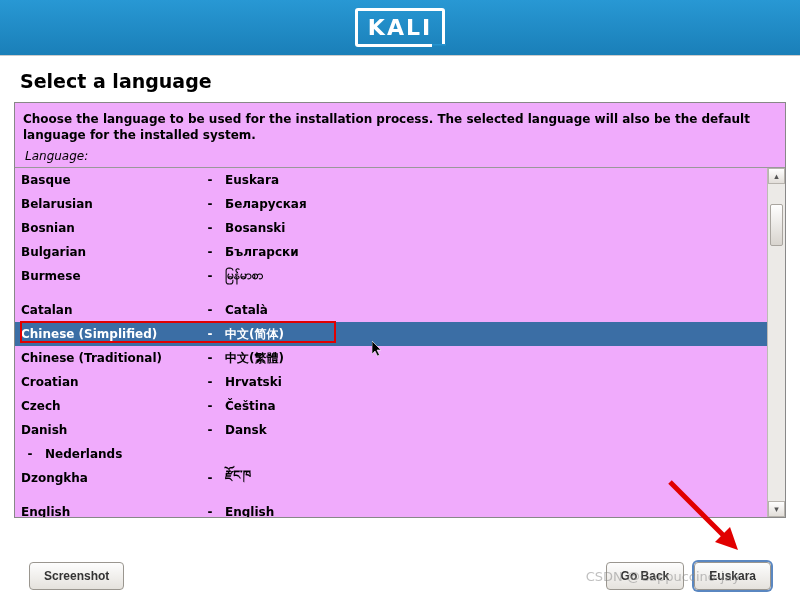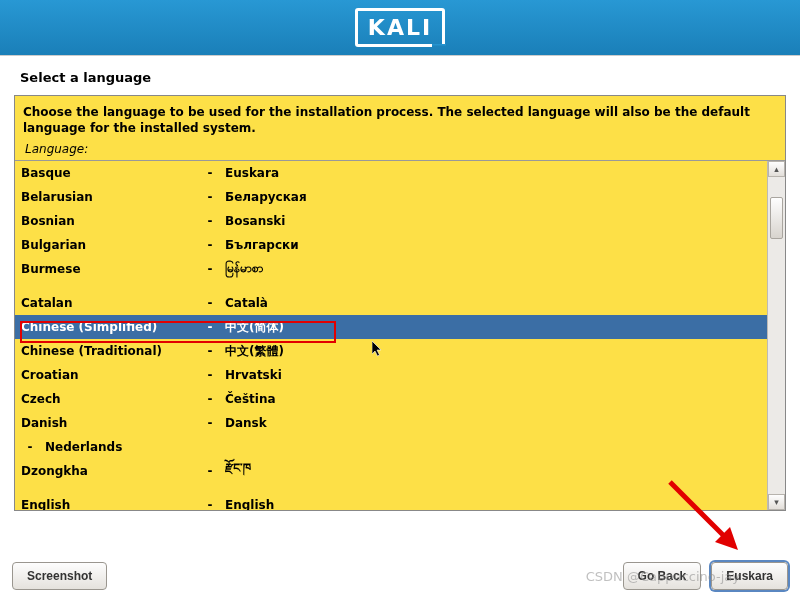--- a/index.html
+++ b/index.html
@@ -33,26 +33,26 @@
   .logo-box::after {
     content: '';
     position: absolute;
     right: -4px; bottom: -3px;
     width: 14px; height: 3px;
     background: linear-gradient(to bottom, #2898d4, #1a7fb8);
   }
   .page-title {
     padding: 14px 20px 10px;
     font-weight: bold;
-    font-size: 13px;
+    font-size: 19px;
   }
   .content-area {
     margin: 0 14px;
     border: 1px solid #888;
-    background: #fde047;
+    background: #f0abfc;
   }
   .instruction {
     padding: 8px 8px 4px;
     font-weight: bold;
     font-size: 12px;
     line-height: 1.35;
   }
   .field-label {
     padding: 2px 10px 4px;
     font-style: italic;
@@ -105,21 +105,21 @@
     position: absolute;
     left: 2px; right: 2px;
     top: 36px; height: 42px;
     background: linear-gradient(#fefefe,#d8d4ce);
     border: 1px solid #a9a59f;
     border-radius: 2px;
   }
   .footer {
     position: absolute;
     left: 0; right: 0; bottom: 10px;
-    padding: 0 12px;
+    padding: 0 29px;
     display: flex;
     justify-content: space-between;
     align-items: flex-end;
   }
   .btn {
     background: linear-gradient(#fdfdfd,#e5e2dd);
     border: 1px solid #9a968f;
     border-radius: 4px;
     padding: 6px 14px;
     font-weight: bold;

